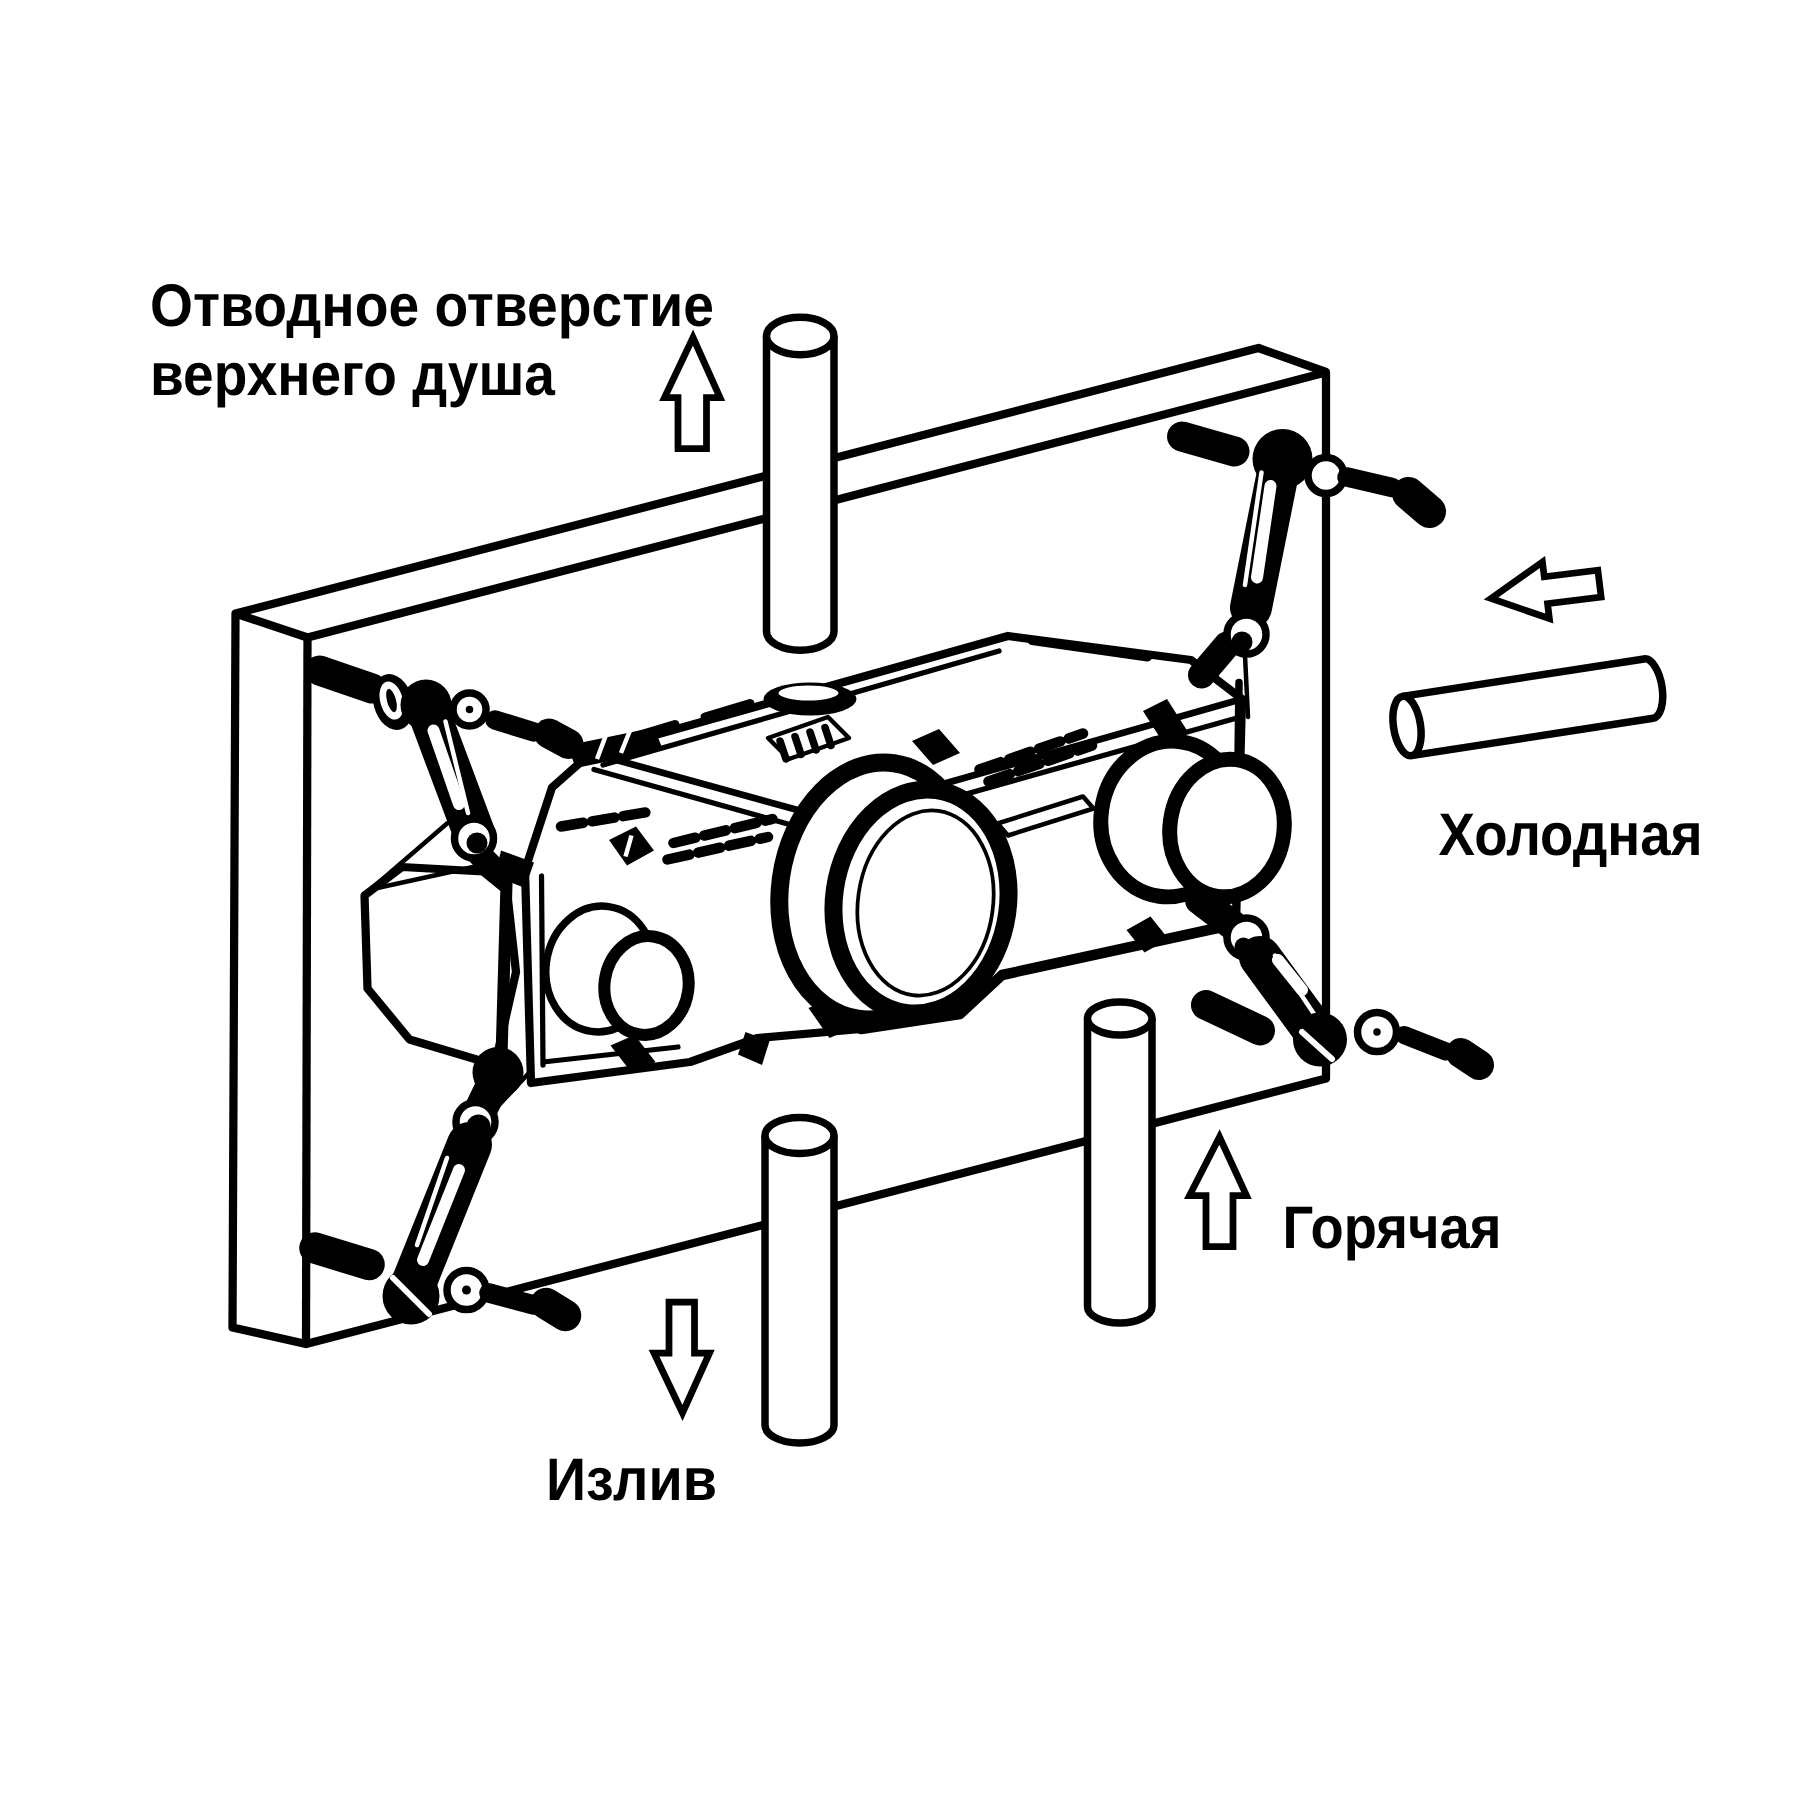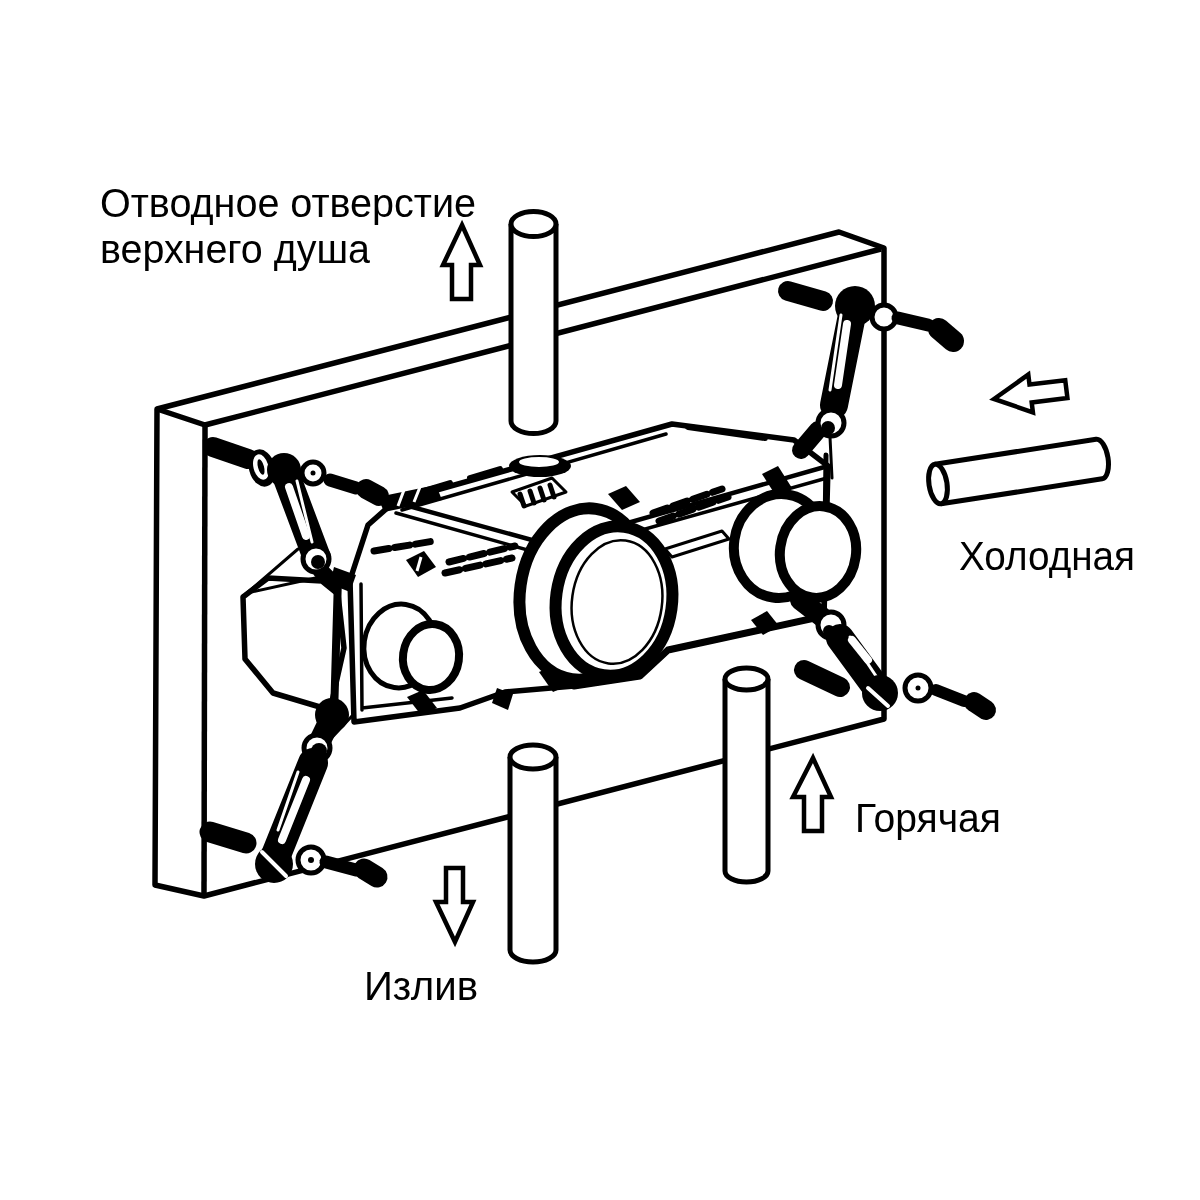--- a/index.html
+++ b/index.html
@@ -1,16 +1,16 @@
 <!DOCTYPE html>
 <html><head>
 <meta charset="utf-8">
 <style>
   html,body{margin:0;padding:0;background:#fff;}
-  #c{width:1200px;height:1200px;position:relative;}
+  #c{width:1200px;height:1200px;position:relative;font-weight:bold;}
   text{font-family:"Liberation Sans",sans-serif;fill:#000;}
 </style>
 </head>
 <body>
 <div id="c">
 <svg width="1200" height="1200" viewBox="0 0 1200 1200">
 <rect width="1200" height="1200" fill="#fff"></rect>
 
 <g stroke="#000" stroke-width="5.5" fill="none" stroke-linejoin="round">
   <path d="M157,409 L839,232 L884,248 L884,719 L204,896 L155,885 Z" fill="#fff"></path>

